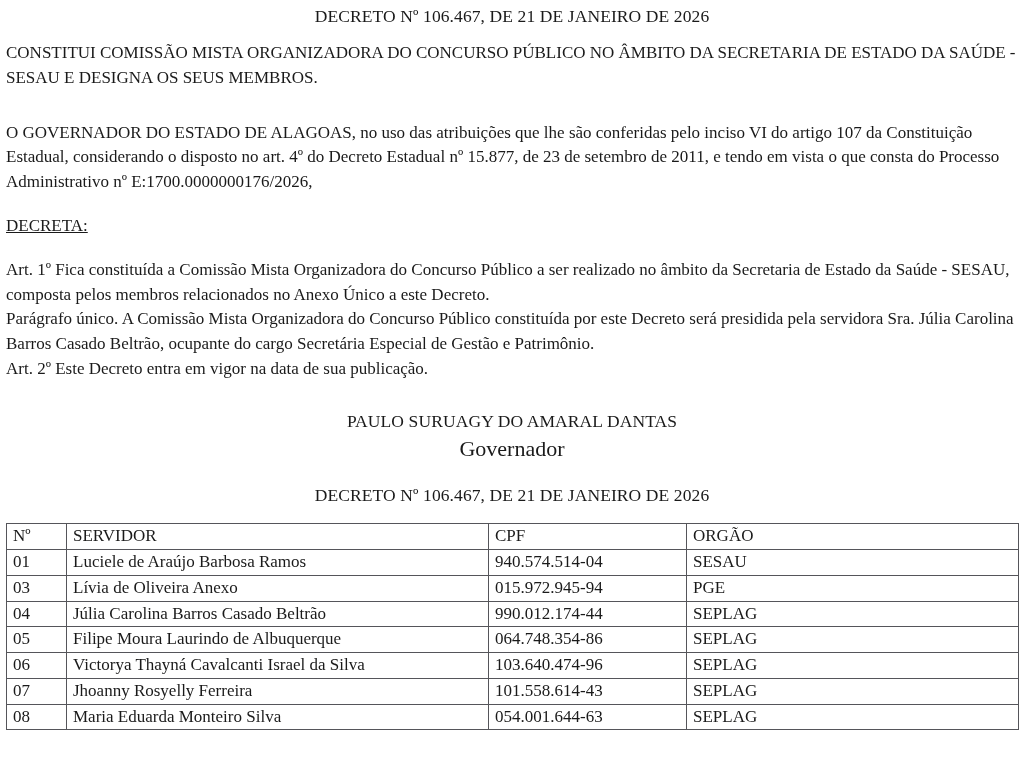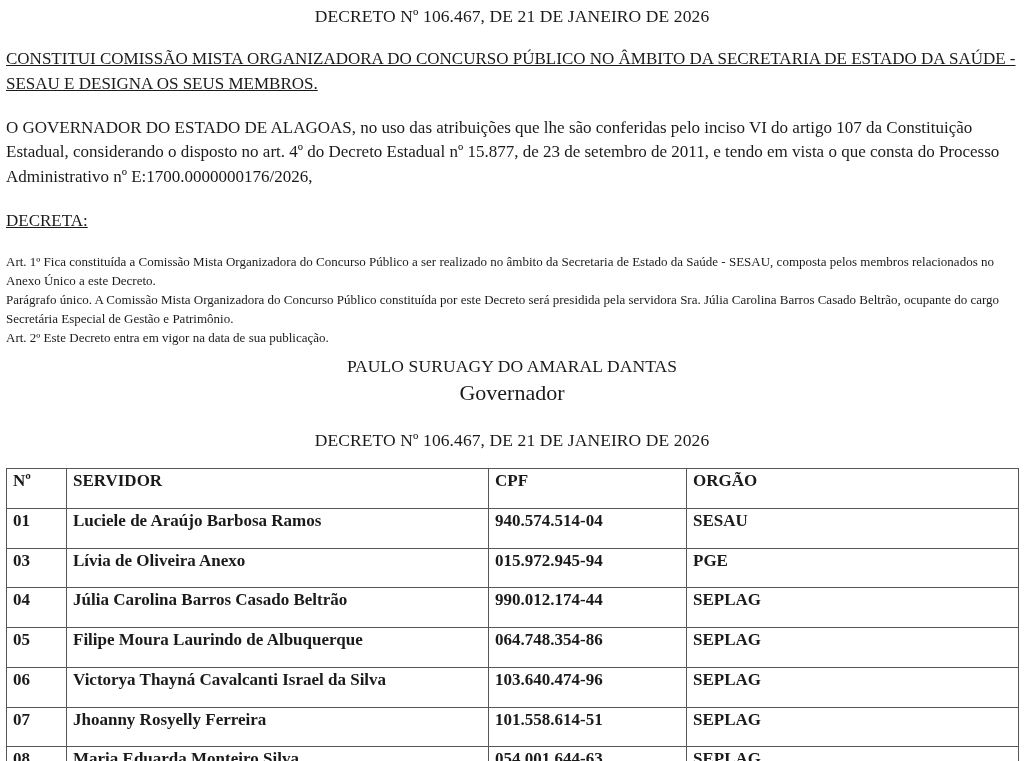--- a/index.html
+++ b/index.html
@@ -30,43 +30,42 @@
     margin: 6px 0 0 0;
     white-space: nowrap;
   }
   .para {
     font-size: 17px;
     line-height: 1.46;
     text-align: left;
     margin: 0;
   }
   .para-ementa {
-    margin-top: 19px;
-    text-decoration: underline;
+    margin-top: 13px;
   }
   .para-block {
-    margin-top: 19px;
+    margin-top: 30px;
   }
   .decreta {
     margin-top: 19px;
     text-decoration: underline;
   }
   .arts {
     margin-top: 19px;
   }
   .arts p {
     margin: 0;
-    font-size: 13px;
+    font-size: 17px;
     line-height: 1.46;
   }
   .palacio {
     margin-top: 19px;
   }
   .sign-block {
-    margin-top: 7px;
+    margin-top: 28px;
     text-align: center;
   }
   .sign-name {
     font-size: 17.5px;
     line-height: 1.3;
     letter-spacing: 0.1px;
   }
   .sign-role {
     font-size: 22px;
     line-height: 1.35;
@@ -83,23 +82,23 @@
     margin-top: 17px;
     margin-left: 0;
     border-collapse: collapse;
     width: 1012px;
     table-layout: fixed;
     font-size: 17px;
   }
   table.servidores th,
   table.servidores td {
     border: 1.4px solid #55555a;
-    padding: 1px 6px 16px 6px;
+    padding: 1px 6px 2px 6px;
     text-align: left;
-    font-weight: bold;
+    font-weight: normal;
     line-height: 1.28;
     height: 20px;
     vertical-align: middle;
     white-space: nowrap;
     overflow: hidden;
   }
   col.c-num    { width: 60px; }
   col.c-nome   { width: 422px; }
   col.c-cpf    { width: 198px; }
   col.c-orgao  { width: 332px; }
@@ -173,21 +172,21 @@
         </tr>
       <tr>
           <td>06</td>
           <td>Victorya Thayná Cavalcanti Israel da Silva</td>
           <td>103.640.474-96</td>
           <td>SEPLAG</td>
         </tr>
       <tr>
           <td>07</td>
           <td>Jhoanny Rosyelly Ferreira</td>
-          <td>101.558.614-51</td>
+          <td>101.558.614-43</td>
           <td>SEPLAG</td>
         </tr>
       <tr>
           <td>08</td>
           <td>Maria Eduarda Monteiro Silva</td>
           <td>054.001.644-63</td>
           <td>SEPLAG</td>
         </tr>
 
     </tbody>

